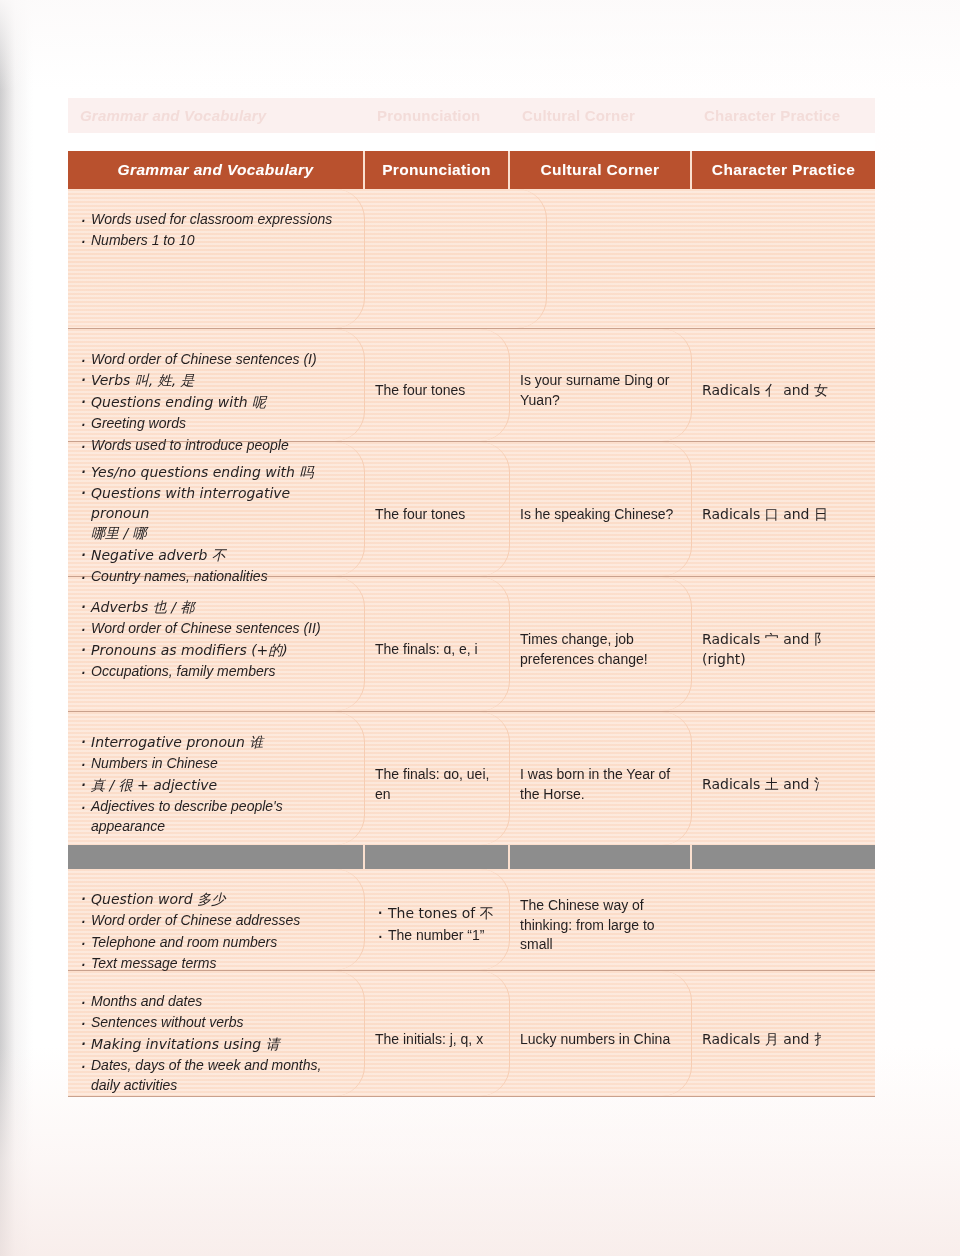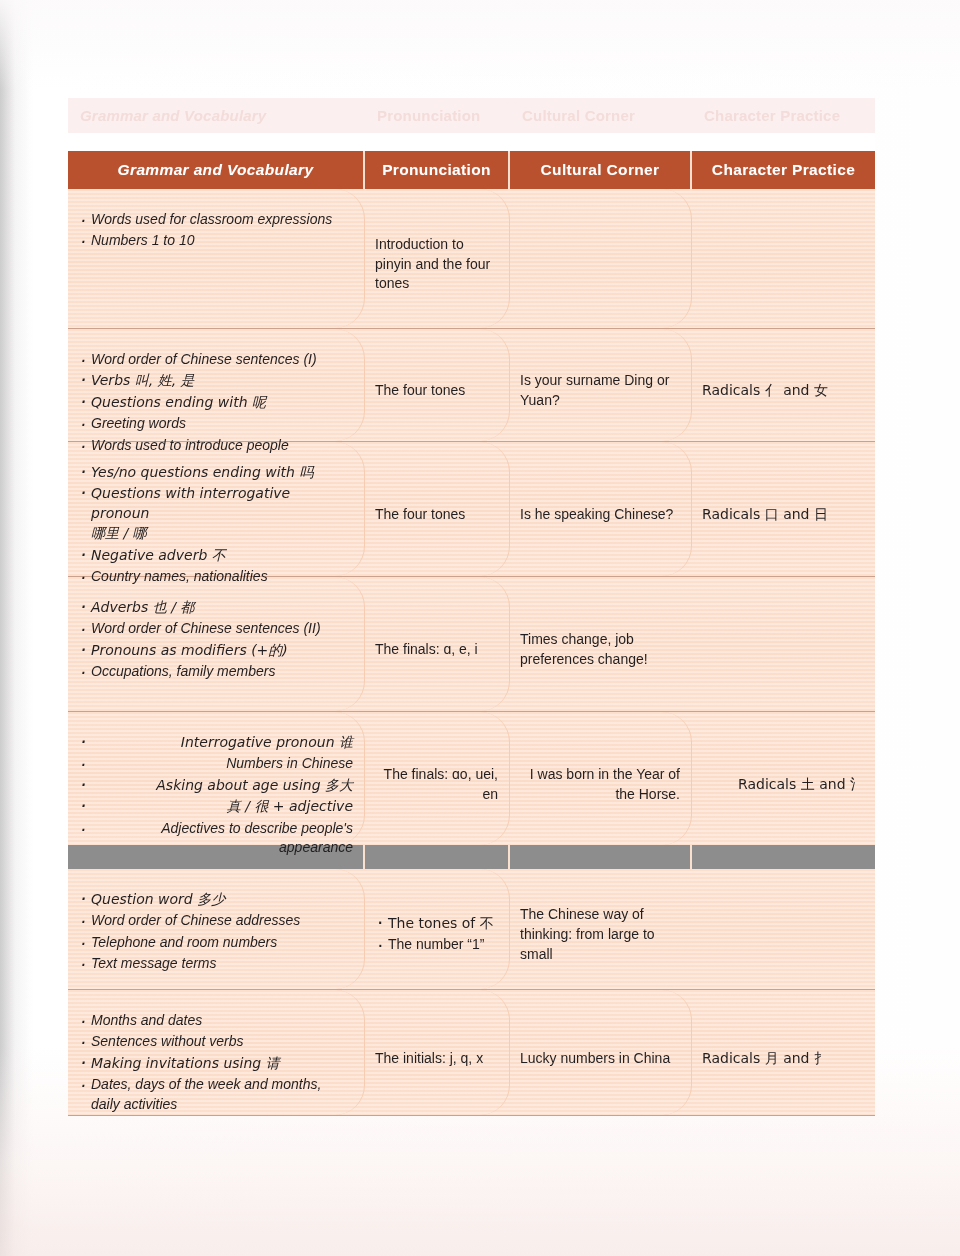--- a/index.html
+++ b/index.html
@@ -189,23 +189,20 @@
     <div class="hdr-cell c4">Character Practice</div>
   </div>
 
   <div class="grid-row first" style="height:140px">
     <div class="cell c1">
       <ul class="bullets">
         <li>Words used for classroom expressions</li>
         <li>Numbers 1 to 10</li>
       </ul>
     </div>
-    <div class="cell c2 centered">
-      <div>Introduction to pinyin and the four tones</div>
-    </div>
     <div class="cell c3 centered">
       <div></div>
     </div>
     <div class="cell c4 centered">
       <div class="hanzi"></div>
     </div>
   </div>
 
   <div class="grid-row" style="height:113px">
     <div class="cell c1">
@@ -257,28 +254,30 @@
         <li class="hanzi">Pronouns as modifiers (+的)</li>
         <li>Occupations, family members</li>
       </ul>
     </div>
     <div class="cell c2 centered">
       <div>The finals: ɑ, e, i</div>
     </div>
     <div class="cell c3 centered">
       <div>Times change, job preferences change!</div>
     </div>
-  </div>
-
-  <div class="grid-row" style="height:133px; border-bottom:none;text-align:right;">
+    <div class="cell c4 centered">
+      <div class="hanzi">Radicals 宀 and 阝 (right)</div>
+    </div>
+  </div>
+
+  <div class="grid-row" style="height:133px; border-bottom:none;">
     <div class="cell c1">
       <ul class="bullets">
         <li class="hanzi">Interrogative pronoun 谁</li>
         <li>Numbers in Chinese</li>
-        <li class="hanzi">Asking about age using 多大</li>
         <li class="hanzi">真 / 很 + adjective</li>
         <li>Adjectives to describe people's
 appearance</li>
       </ul>
     </div>
     <div class="cell c2 centered">
       <div>The finals: ɑo, uei, en</div>
     </div>
     <div class="cell c3 centered">
       <div>I was born in the Year of the Horse.</div>
@@ -288,21 +287,21 @@
     </div>
   </div>
 
   <div class="gray-band">
     <div class="gb-cell c1"></div>
     <div class="gb-cell c2"></div>
     <div class="gb-cell c3"></div>
     <div class="gb-cell c4"></div>
   </div>
 
-  <div class="grid-row" style="height:121px">
+  <div class="grid-row" style="height:102px">
     <div class="cell c1">
       <ul class="bullets">
         <li class="hanzi">Question word 多少</li>
         <li>Word order of Chinese addresses</li>
         <li>Telephone and room numbers</li>
         <li>Text message terms</li>
       </ul>
     </div>
     <div class="cell c2 centered">
       <ul class="bullets">

